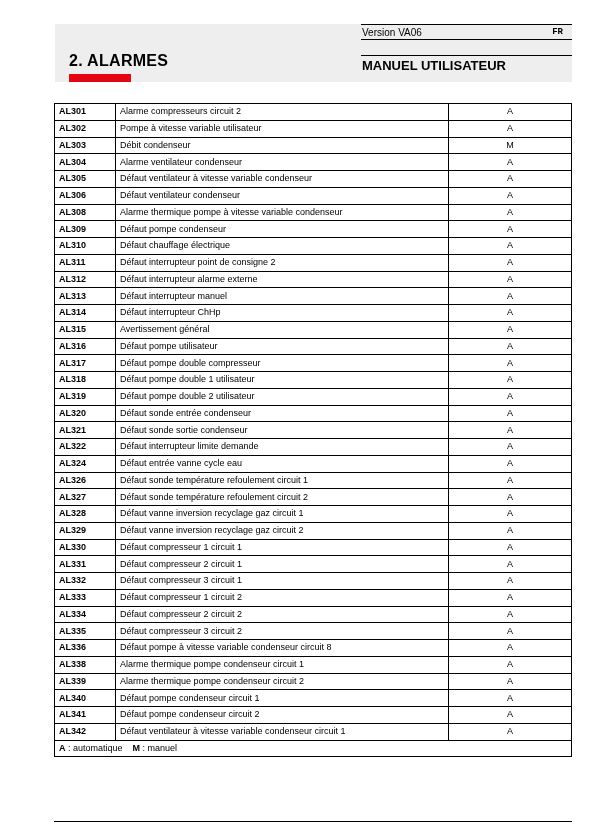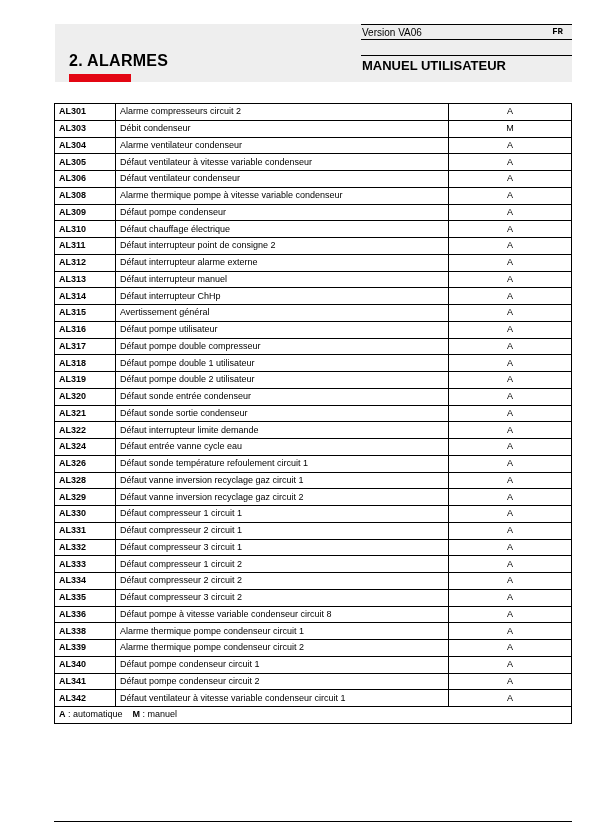--- a/index.html
+++ b/index.html
@@ -38,20 +38,25 @@
 </div>
 
 <table class="alarms">
   <tbody id="alarm-body">
       <tr>
         <td class="code">AL301</td>
         <td class="desc">Alarme compresseurs circuit 2</td>
         <td class="type">A</td>
       </tr>
       <tr>
+        <td class="code">AL302</td>
+        <td class="desc">Pompe à vitesse variable utilisateur</td>
+        <td class="type">A</td>
+      </tr>
+      <tr>
         <td class="code">AL303</td>
         <td class="desc">Débit condenseur</td>
         <td class="type">M</td>
       </tr>
       <tr>
         <td class="code">AL304</td>
         <td class="desc">Alarme ventilateur condenseur</td>
         <td class="type">A</td>
       </tr>
       <tr>
@@ -140,20 +145,25 @@
         <td class="type">A</td>
       </tr>
       <tr>
         <td class="code">AL324</td>
         <td class="desc">Défaut entrée vanne cycle eau</td>
         <td class="type">A</td>
       </tr>
       <tr>
         <td class="code">AL326</td>
         <td class="desc">Défaut sonde température refoulement circuit 1</td>
+        <td class="type">A</td>
+      </tr>
+      <tr>
+        <td class="code">AL327</td>
+        <td class="desc">Défaut sonde température refoulement circuit 2</td>
         <td class="type">A</td>
       </tr>
       <tr>
         <td class="code">AL328</td>
         <td class="desc">Défaut vanne inversion recyclage gaz circuit 1</td>
         <td class="type">A</td>
       </tr>
       <tr>
         <td class="code">AL329</td>
         <td class="desc">Défaut vanne inversion recyclage gaz circuit 2</td>

